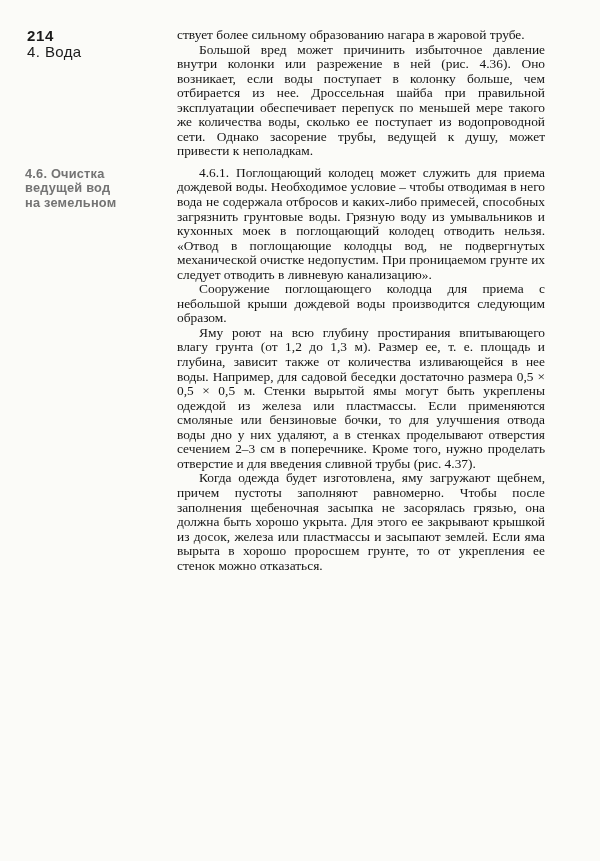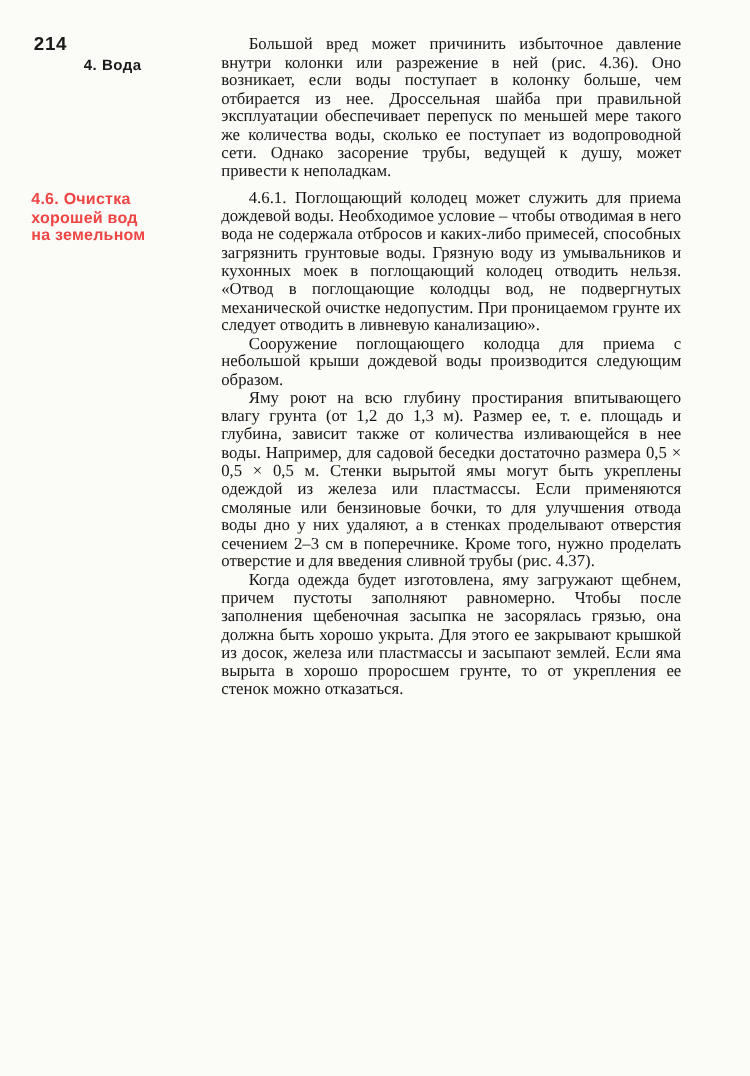--- a/index.html
+++ b/index.html
@@ -23,26 +23,25 @@
     font-family: "Liberation Sans", sans-serif;
     color: #1b1b1b;
   }
   .page-number {
     font-size: 15px;
     font-weight: bold;
     letter-spacing: 0.6px;
     line-height: 16px;
   }
   .chapter-label {
-    font-size: 12px;
-    font-weight: bold;
+    font-size: 15px;
+    font-weight: normal;
     letter-spacing: 0.4px;
     margin-top: 2px;
     line-height: 12px;
-    margin-left: 40px;
   }
   .text-column {
     position: absolute;
     left: 177px;
     top: 28px;
     width: 368px;
     font-size: 13.4px;
     line-height: 14.55px;
     text-align: justify;
     color: #141414;
@@ -66,41 +65,42 @@
     left: -152px;
     top: 1px;
     width: 146px;
     text-indent: 0;
     text-align: left;
     font-family: "Liberation Sans", sans-serif;
     font-weight: bold;
     font-size: 12.8px;
     line-height: 14.4px;
     letter-spacing: 0.2px;
-    color: #ef4444;
+    color: #737373;
   }
 </style>
 </head>
 <body>
 
 <div class="page">
 
   <div class="page-header">
     <div class="page-number">214</div>
     <div class="chapter-label">4. Вода</div>
   </div>
 
   <div class="text-column">
 
+    <div class="para noindent">ствует более сильному образованию нагара в жаровой трубе.</div>
     <div class="para">Большой вред может причинить избыточное давление внутри колонки или разрежение в ней (рис. 4.36). Оно возникает, если воды поступает в колонку больше, чем отбирается из нее. Дроссельная шайба при правильной эксплуатации обеспечивает перепуск по меньшей мере такого же количества воды, сколько ее поступает из водопроводной сети. Однако засорение трубы, ведущей к душу, может привести к неполадкам.</div>
 
     <div class="para section-start">
       <div class="section-heading">
         <div>4.6. Очистка</div>
-        <div>хорошей вод</div>
+        <div>ведущей вод</div>
         <div>на земельном</div>
       </div>
       <span class="lead-bold">4.6.1. Поглощающий колодец</span><span> может служить для приема дождевой воды. Необходимое условие – чтобы отводимая в него вода не содержала отбросов и каких-либо примесей, способных загрязнить грунтовые воды. Грязную воду из умывальников и кухонных моек в поглощающий колодец отводить нельзя. «Отвод в поглощающие колодцы вод, не подвергнутых механической очистке недопустим. При проницаемом грунте их следует отводить в ливневую канализацию».</span>
     </div>
 
     <div class="para">Сооружение поглощающего колодца для приема с небольшой крыши дождевой воды производится следующим образом.</div>
     <div class="para">Яму роют на всю глубину простирания впитывающего влагу грунта (от 1,2 до 1,3 м). Размер ее, т. е. площадь и глубина, зависит также от количества изливающейся в нее воды. Например, для садовой беседки достаточно размера 0,5 × 0,5 × 0,5 м. Стенки вырытой ямы могут быть укреплены одеждой из железа или пластмассы. Если применяются смоляные или бензиновые бочки, то для улучшения отвода воды дно у них удаляют, а в стенках проделывают отверстия сечением 2–3 см в поперечнике. Кроме того, нужно проделать отверстие и для введения сливной трубы (рис. 4.37).</div>
     <div class="para">Когда одежда будет изготовлена, яму загружают щебнем, причем пустоты заполняют равномерно. Чтобы после заполнения щебеночная засыпка не засорялась грязью, она должна быть хорошо укрыта. Для этого ее закрывают крышкой из досок, железа или пластмассы и засыпают землей. Если яма вырыта в хорошо проросшем грунте, то от укрепления ее стенок можно отказаться.</div>
 
   </div>

